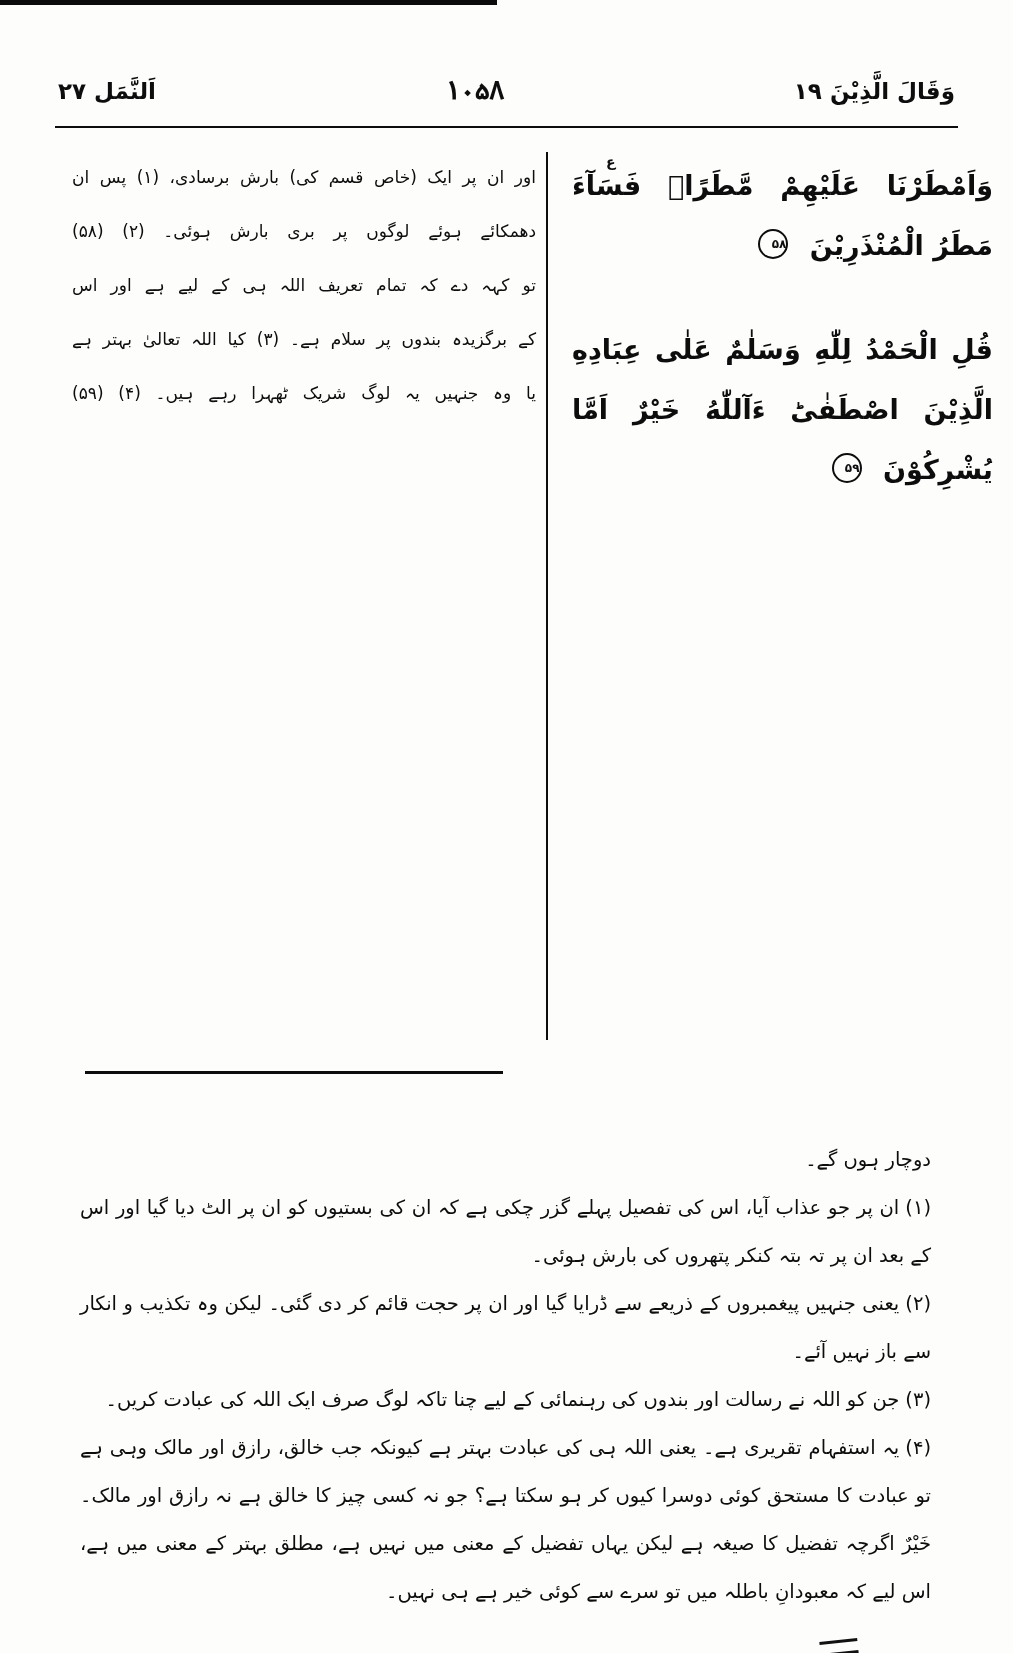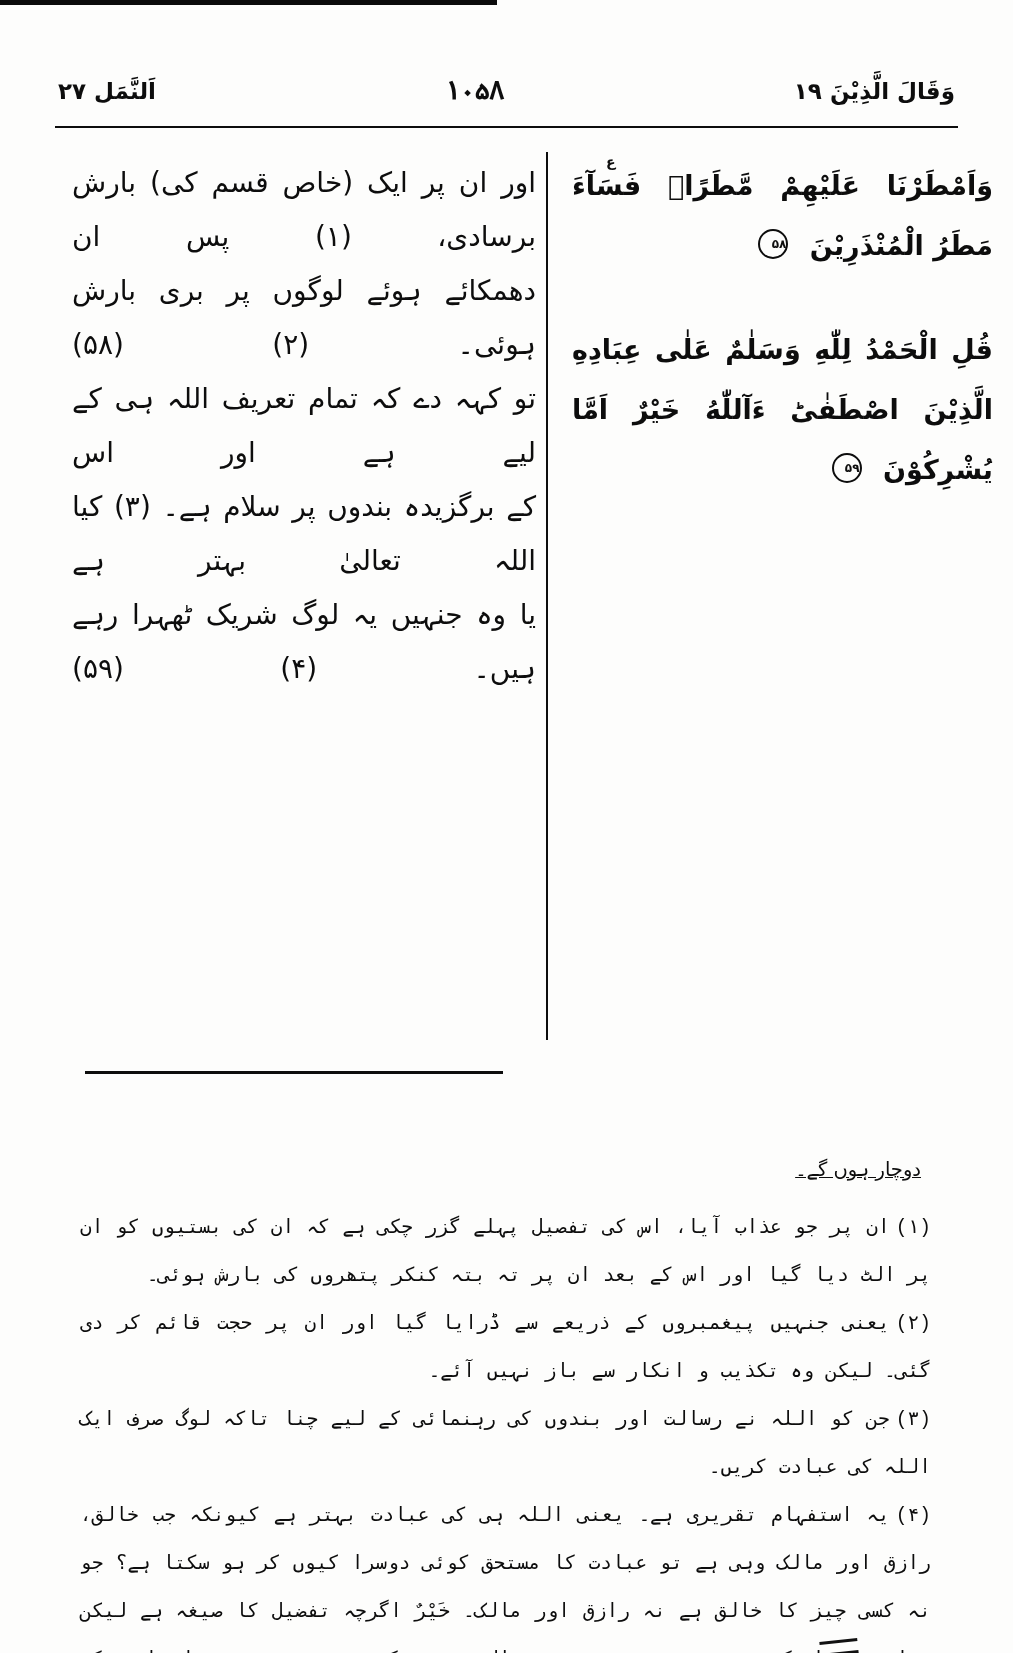--- a/index.html
+++ b/index.html
@@ -28,33 +28,33 @@
   .verse{position:relative;margin-bottom:44px;}
   .ruku{position:absolute;left:34px;top:-24px;font-size:14px;font-weight:bold;}
   .ayah-circle{
     display:inline-block;width:30px;height:30px;line-height:27px;
     border:2px solid #0d0d0d;border-radius:50%;box-sizing:border-box;
     font-size:12px;text-align:right;vertical-align:middle;
     margin:0 12px 8px 2px;font-weight:bold;
   }
   
   .urdu-col{
-    position:absolute;left:72px;width:464px;top:156px;
-    direction:rtl;font-size:28px;line-height:54px;
+    position:absolute;left:72px;width:464px;top:150px;
+    direction:rtl;font-size:17px;line-height:54px;
   }
   .t-line{text-align:justify;text-align-last:justify;}
   
   .foot-rule{position:absolute;left:85px;top:1071px;width:418px;height:3px;background:#0d0d0d;}
   
   .footnotes{
     position:absolute;left:80px;right:82px;top:1136px;
     direction:rtl;font-size:19.5px;line-height:48px;
   }
-  .f-cont{margin:10px;text-decoration:underline;}
-  .f-item{margin:0;text-align:justify;font-family:Liberation Mono, monospace;}
+  .f-cont{margin:0;}
+  .f-item{margin:0;text-align:justify;}
   .f-num{padding-left:6px;}
   
   .artifact-top{position:absolute;top:0;left:0;width:497px;height:5px;background:#0b0b0b;}
   .artifact-bottom{
     position:absolute;top:1640px;left:820px;width:38px;height:9px;
     border-top:3px solid #111;border-bottom:3px solid #111;
     transform:rotate(-6deg);
   }
 </style>
 </head>

